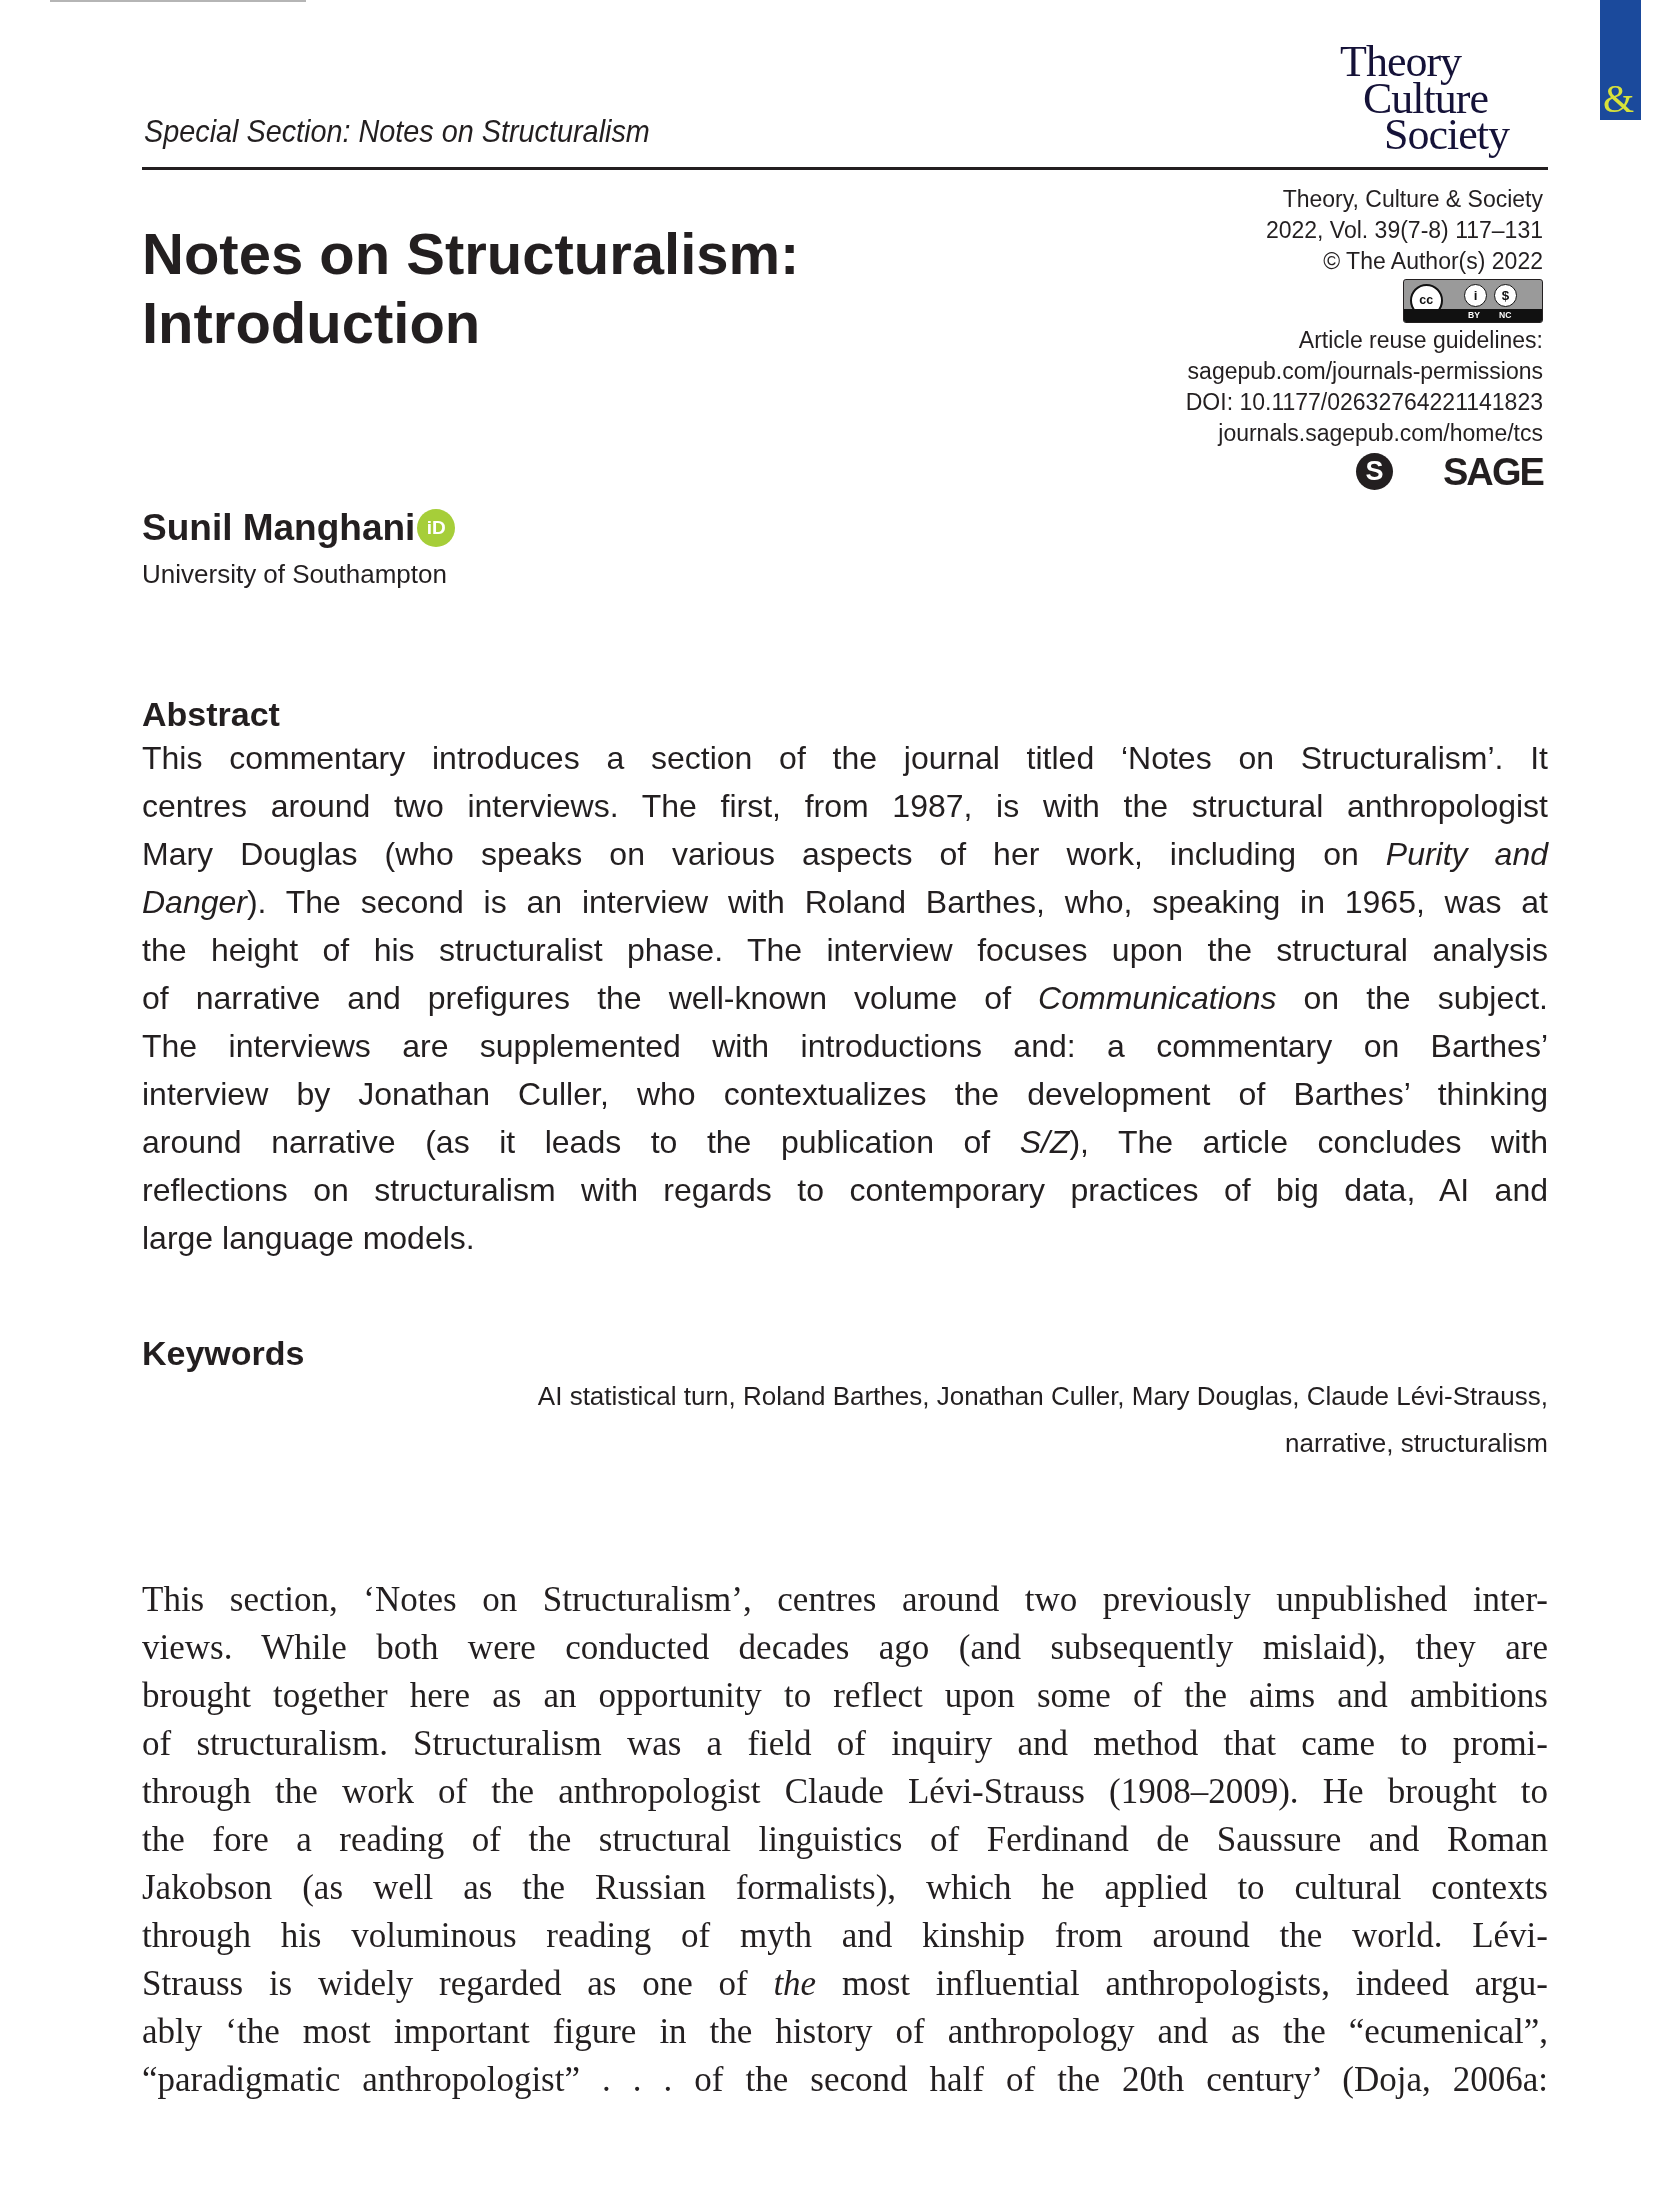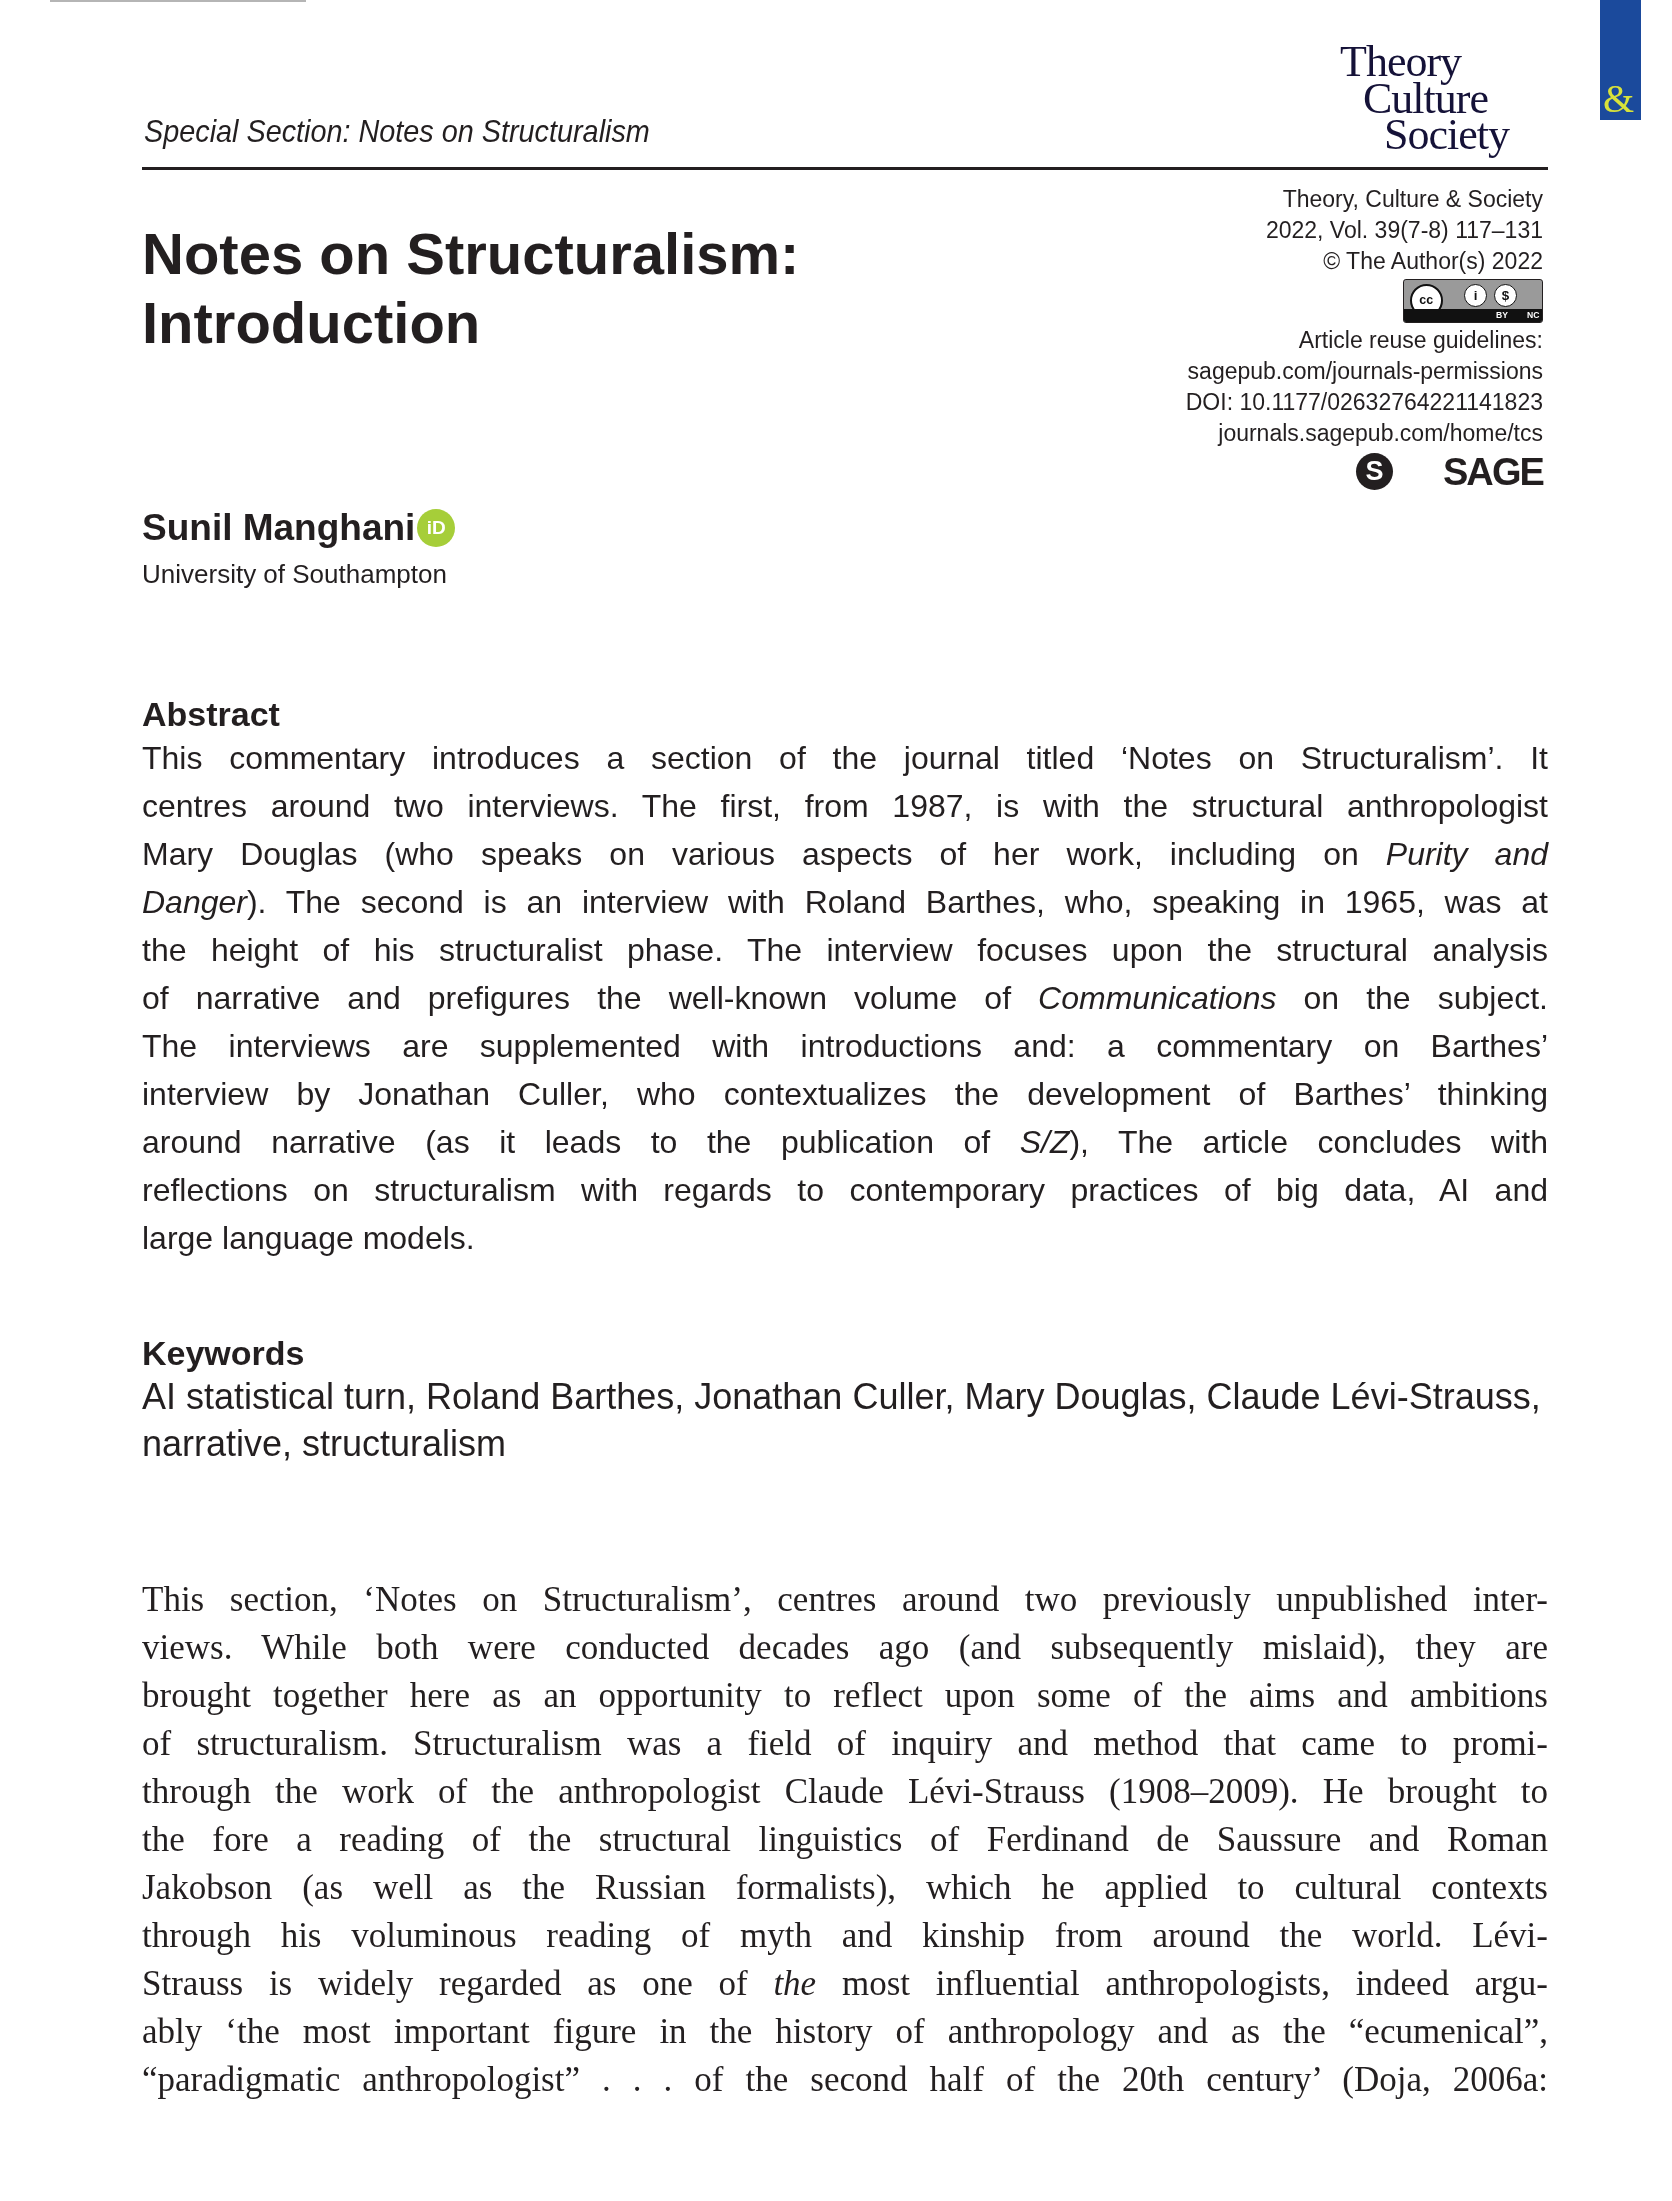--- a/index.html
+++ b/index.html
@@ -20,41 +20,41 @@
     .title { position: absolute; left: 142px; top: 219px; font-family: "Liberation Sans", sans-serif; font-weight: bold; font-size: 58px; line-height: 69px; color: #231f20; }
 
     .meta { position: absolute; right: 130px; top: 184px; text-align: right; font-size: 23px; line-height: 31px; color: #231f20; }
     .meta .line { display: block; white-space: nowrap; }
     .cc-badge { display: inline-flex; align-items: flex-start; justify-content: flex-start; width: 140px; height: 44px; background: #9a9a9a; border: 1.9px solid #231f20; border-radius: 2.9px; position: relative; margin: 1.9px 0 0 0; box-sizing: border-box; overflow: hidden; }
     .cc-badge .strip { position: absolute; left: 0; right: 0; bottom: 0; height: 12.5px; background: #111; }
     .cc-badge .cc { position: absolute; left: 5.8px; top: 3.8px; width: 33px; height: 33px; border-radius: 50%; background: #fff; border: 2.9px solid #111; box-sizing: border-box; font: bold 12.5px "Liberation Sans", sans-serif; color: #111; display: flex; align-items: center; justify-content: center; }
     .cc-badge .by, .cc-badge .nc { position: absolute; top: 3.8px; width: 23px; height: 23px; border-radius: 50%; background: #fff; border: 1.9px solid #111; box-sizing: border-box; font: bold 13.4px "Liberation Sans", sans-serif; color: #111; display: flex; align-items: center; justify-content: center; }
     .cc-badge .by { left: 60px; }
     .cc-badge .nc { left: 90px; }
-    .cc-badge .lbl { position: absolute; bottom: 0; font: bold 8.6px "Liberation Sans", sans-serif; color: #fff; line-height: 12.5px; margin-left: 28px; }
+    .cc-badge .lbl { position: absolute; bottom: 0; font: bold 8.6px "Liberation Sans", sans-serif; color: #fff; line-height: 12.5px; }
     .cc-badge .lbl-by { left: 64px; }
     .cc-badge .lbl-nc { left: 95px; }
 
     .sage { display: inline-flex; align-items: center; margin-top: 3.8px; }
     .sage .s-circle { width: 37px; height: 37px; border-radius: 50%; background: #231f20; color: #fff; font: bold 27px "Liberation Sans", sans-serif; display: flex; align-items: center; justify-content: center; margin-right: 1.9px; }
     .sage .s-word { font: bold 38px "Liberation Sans", sans-serif; letter-spacing: -1.9px; color: #231f20; line-height: 38px; margin-left: 48px; }
 
     .author { position: absolute; left: 142px; top: 507px; font-weight: bold; font-size: 37px; color: #231f20; display: flex; align-items: center; }
     .orcid { display: inline-flex; width: 38px; height: 38px; border-radius: 50%; background: #a6ce39; color: #fff; font: bold 19px "Liberation Sans", sans-serif; align-items: center; justify-content: center; margin-left: 1.9px; }
     .affiliation { position: absolute; left: 142px; top: 559px; font-size: 26px; color: #231f20; }
 
     .abstract { position: absolute; left: 142px; top: 694px; width: 1406px; }
     .abstract h2 { margin: 0; font-size: 34px; font-weight: bold; line-height: 40px; }
     .abstract p { margin: 0; font-size: 32px; line-height: 48px; text-align: justify; }
     .abstract p .ln { display: block; text-align: justify; text-align-last: justify; white-space: nowrap; }
     .abstract p .ln.last { text-align-last: left; }
 
     .keywords { position: absolute; left: 142px; top: 1333px; width: 1406px; }
     .keywords h2 { margin: 0; font-size: 34px; font-weight: bold; line-height: 40px; }
-    .keywords p { margin: 0; font-size: 36px; line-height: 47px; }
+    .keywords p { margin: 0; font-size: 26px; line-height: 47px; text-align: right; }
 
     .body-text { position: absolute; left: 142px; top: 1576px; width: 1406px; font-family: "Liberation Serif", serif; font-size: 35px; line-height: 48px; color: #231f20; }
     .body-text .ln { display: block; text-align: justify; text-align-last: justify; white-space: nowrap; }
     i { font-style: italic; }
   </style>
 </head>
 <body>
 
 <div class="top-edge"></div>
 

